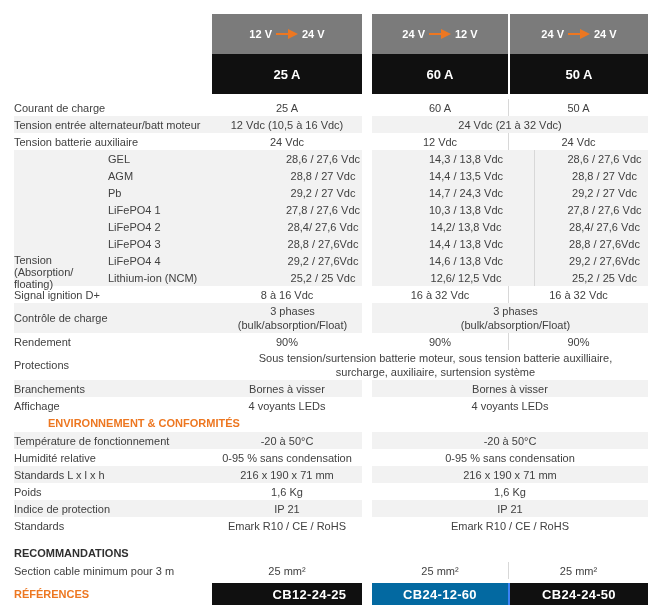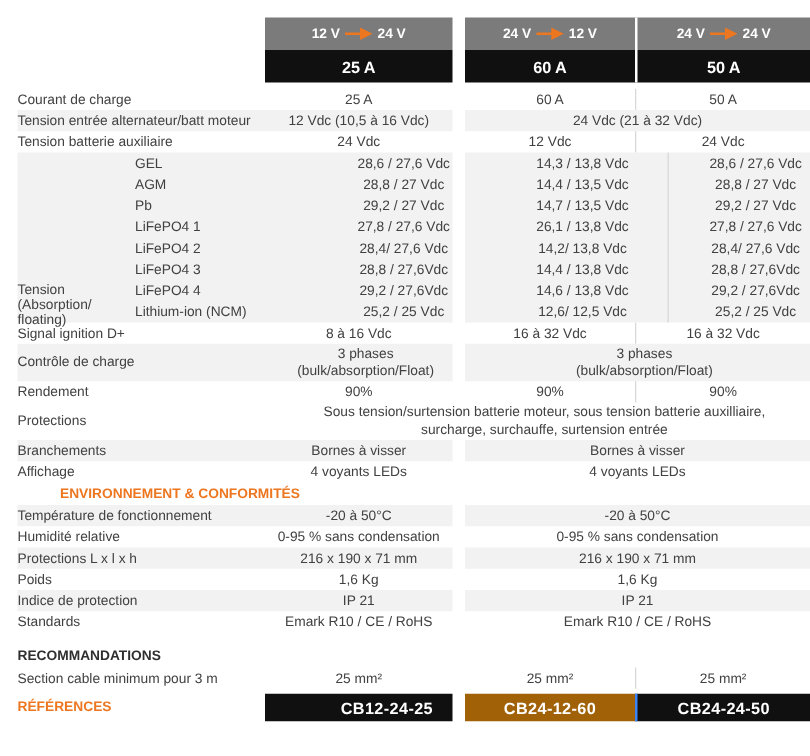--- a/index.html
+++ b/index.html
@@ -17,21 +17,21 @@
   .c1  { width:150px; display:flex; align-items:center; justify-content:center; text-align:center; }
   .c2  { width:136px; display:flex; align-items:center; justify-content:center; text-align:center; }
   .c3  { width:140px; display:flex; align-items:center; justify-content:center; text-align:center;
          border-left:1px solid #d8d8d8; }
   .c23 { width:276px; display:flex; align-items:center; justify-content:center; text-align:center; }
   .cAll{ width:436px; display:flex; align-items:center; justify-content:center; text-align:center; }
   .stack { display:flex; flex-direction:column; justify-content:center; line-height:14px;margin-left:11px; }
   .striped .blockL, .striped .blockR { background:#f2f2f2; }
 
   
-  .band { display:flex; padding-left:14px; height:26px; }
+  .band { display:flex; padding-left:14px; height:40px; }
   .band .spacer { width:198px; }
   .vband1 { width:150px; background:#7b7b7b; display:flex; align-items:center; justify-content:center; }
   .vband23 { width:276px; background:#7b7b7b; display:flex; }
   .vcell2 { width:136px; display:flex; align-items:center; justify-content:center; }
   .vcell3 { width:140px; display:flex; align-items:center; justify-content:center; border-left:2px solid #ffffff; }
   .vtext { color:#ffffff; font-weight:bold; font-size:11px; display:flex; align-items:center; gap:4px; }
   .aband1 { width:150px; background:#101010; display:flex; align-items:center; justify-content:center; }
   .aband23 { width:276px; background:#101010; display:flex; }
   .acell2 { width:136px; display:flex; align-items:center; justify-content:center; }
   .acell3 { width:140px; display:flex; align-items:center; justify-content:center; border-left:2px solid #ffffff; }
@@ -48,21 +48,21 @@
   .section-title { height:18px; display:flex; align-items:center; padding-left:14px;
                    font-weight:bold; font-size:11px; }
   .section-title.orange { color:#ED7721;padding-left:48px; }
   .section-title.dark { color:#2f2f2f; }
 
   
   .refrow { display:flex; padding-left:14px; height:22px; align-items:stretch; }
   .ref-label { width:198px; display:flex; align-items:center; color:#ED7721; font-weight:bold; font-size:11px; }
   .badge1 { width:150px; background:#101010; display:flex; align-items:center; justify-content:center;padding-left:45px; }
   .badge23 { width:276px; display:flex; }
-  .badge2 { width:136px; background:#a16207; display:flex; align-items:center; justify-content:center; }
+  .badge2 { width:136px; background:#0369a1; display:flex; align-items:center; justify-content:center; }
   .badge3 { width:140px; background:#101010; display:flex; align-items:center; justify-content:center;
             border-left:2px solid #3b82f6; }
   .badge-text { color:#ffffff; font-weight:bold; font-size:13px; letter-spacing:0.3px; }
 
   .vgap5 { height:5px; } .vgap10 { height:10px; } .vgap4 { height:4px; }
 </style>
 </head>
 <body>
 
 <div class="sheet">
@@ -187,32 +187,32 @@
           <div class="c3">28,8 / 27 Vdc</div>
         </div>
     </div>
     <div class="row">
       <div class="blockL">
           <div class="lbl sub">Pb</div>
           <div class="c1">29,2 / 27 Vdc</div>
         </div>
       <div class="gapcol"></div>
       <div class="blockR">
-          <div class="c2">14,7 / 13,5 Vdc</div>
+          <div class="c2">14,7 / 24,3 Vdc</div>
           <div class="c3">29,2 / 27 Vdc</div>
         </div>
     </div>
     <div class="row">
       <div class="blockL">
           <div class="lbl sub">LiFePO4 1</div>
           <div class="c1">27,8 / 27,6 Vdc</div>
         </div>
       <div class="gapcol"></div>
       <div class="blockR">
-          <div class="c2">26,1 / 13,8 Vdc</div>
+          <div class="c2">10,3 / 13,8 Vdc</div>
           <div class="c3">27,8 / 27,6 Vdc</div>
         </div>
     </div>
     <div class="row">
       <div class="blockL">
           <div class="lbl sub">LiFePO4 2</div>
           <div class="c1">28,4/ 27,6 Vdc</div>
         </div>
       <div class="gapcol"></div>
       <div class="blockR">
@@ -299,21 +299,21 @@
         <div class="c3">90%</div>
       </div>
   </div>
 
 
   <div class="row tall">
     <div class="lbl">Protections</div>
     <div class="cAll">
         <div class="stack">
           <span>Sous tension/surtension batterie moteur, sous tension batterie auxilliaire,</span>
-          <span>surcharge, surchauffe, surtension entrée</span>
+          <span>surcharge, auxiliaire, surtension système</span>
         </div>
       </div>
   </div>
 
   <div class="row striped">
     <div class="blockL">
         <div class="lbl">Branchements</div>
         <div class="c1">Bornes à visser</div>
       </div>
     <div class="gapcol"></div>
@@ -350,21 +350,21 @@
         <div class="lbl">Humidité relative</div>
         <div class="c1">0-95 % sans condensation</div>
       </div>
     <div class="gapcol"></div>
     <div class="blockR">
         <div class="c23">0-95 % sans condensation</div>
       </div>
   </div>
   <div class="row striped">
     <div class="blockL">
-        <div class="lbl">Protections L x l x h</div>
+        <div class="lbl">Standards L x l x h</div>
         <div class="c1">216 x 190 x 71 mm</div>
       </div>
     <div class="gapcol"></div>
     <div class="blockR">
         <div class="c23">216 x 190 x 71 mm</div>
       </div>
   </div>
   <div class="row">
     <div class="blockL">
         <div class="lbl">Poids</div>

